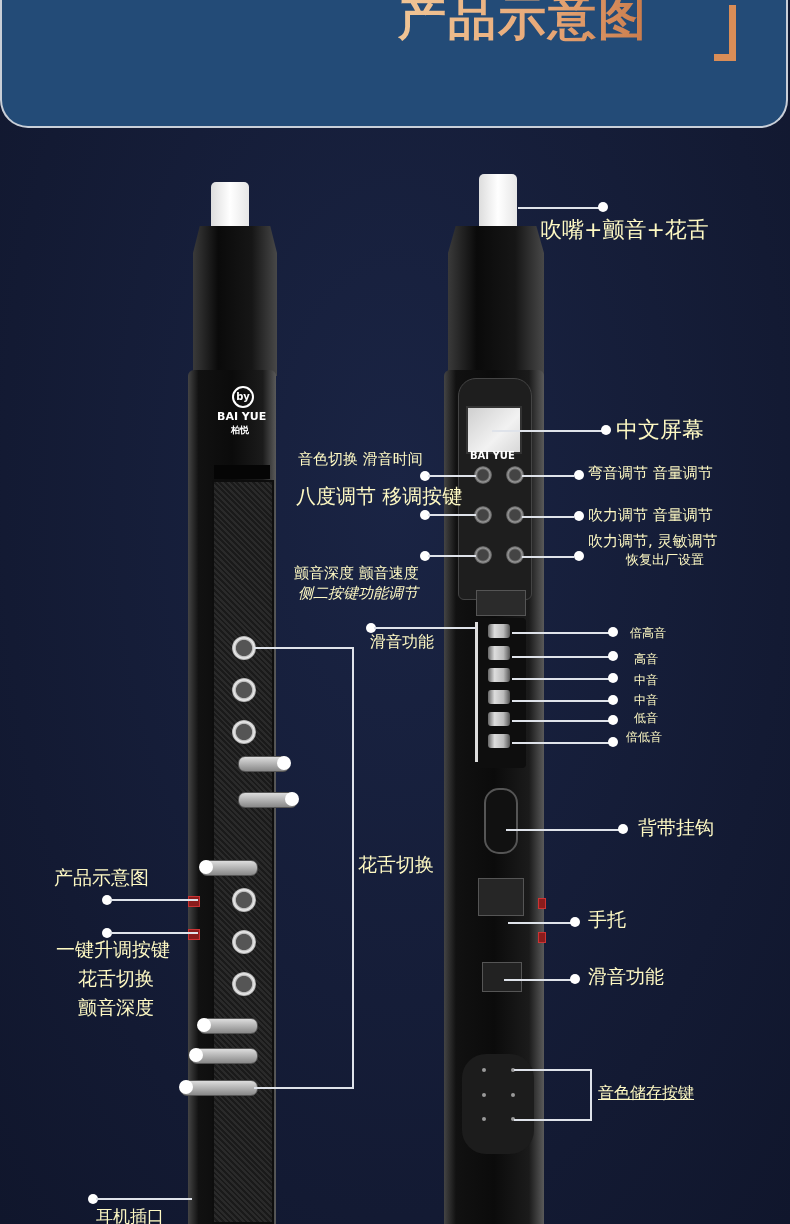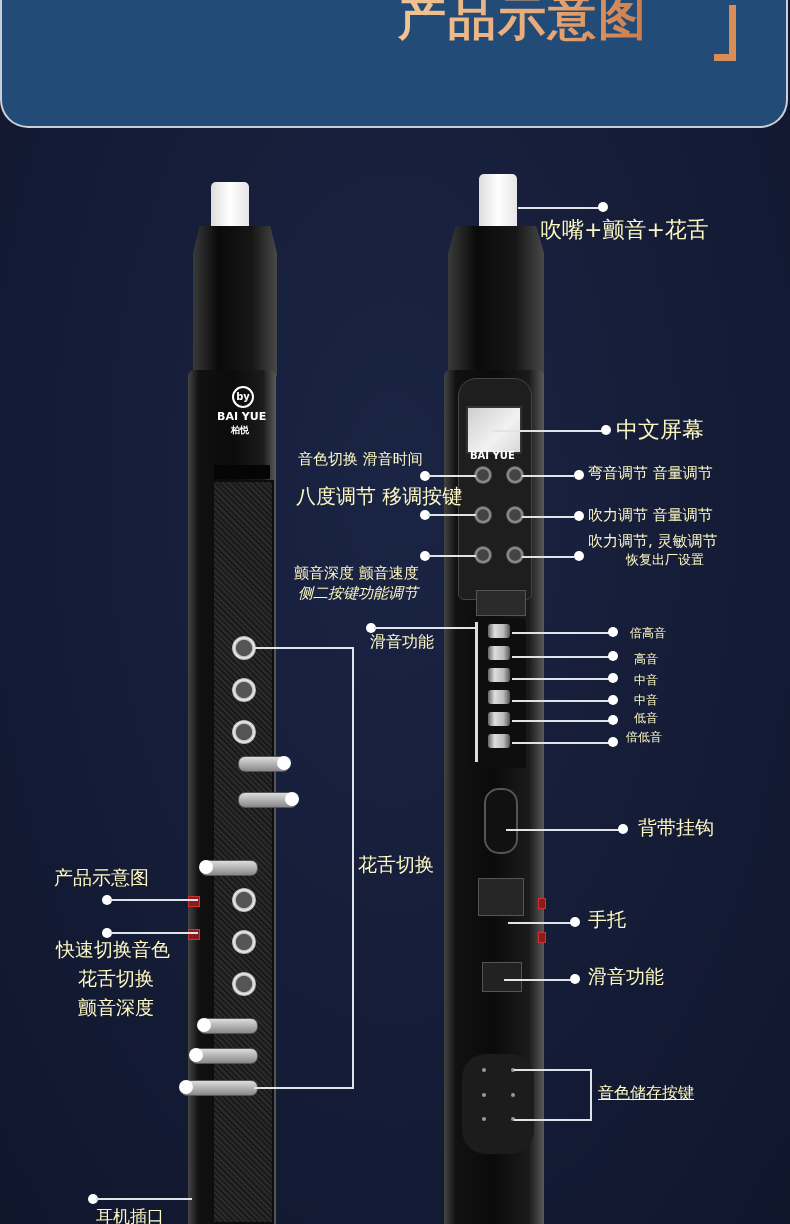--- a/index.html
+++ b/index.html
@@ -180,19 +180,19 @@
 <div class="hl" style="left:254px;top:647px;width:100px;"></div>
 <div class="vl" style="left:352px;top:647px;height:442px;"></div>
 <div class="hl" style="left:254px;top:1087px;width:100px;"></div>
 <div class="label" style="left:358px;top:853px;font-size:19px;">花舌切换</div>
 
 <div class="label" style="left:54px;top:866px;font-size:19px;">产品示意图</div>
 <div class="dot" style="left:102px;top:895px;"></div>
 <div class="hl" style="left:110px;top:899px;width:88px;"></div>
 <div class="dot" style="left:102px;top:928px;"></div>
 <div class="hl" style="left:110px;top:932px;width:88px;"></div>
-<div class="label" style="left:56px;top:938px;font-size:19px;">快速切换音色</div>
+<div class="label" style="left:56px;top:938px;font-size:19px;">一键升调按键</div>
 <div class="label" style="left:78px;top:967px;font-size:19px;">花舌切换</div>
 <div class="label" style="left:78px;top:996px;font-size:19px;">颤音深度</div>
 
 <div class="dot" style="left:88px;top:1194px;"></div>
 <div class="hl" style="left:96px;top:1198px;width:96px;"></div>
 <div class="label" style="left:96px;top:1206px;font-size:17px;">耳机插口</div>
 
 </body></html>

